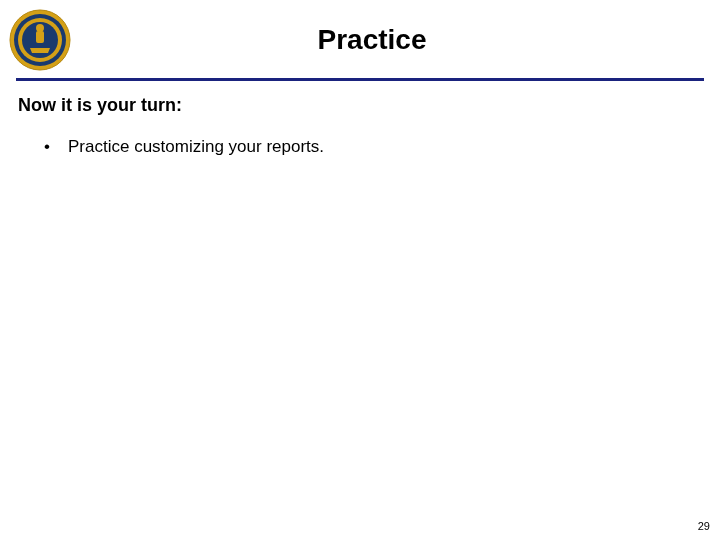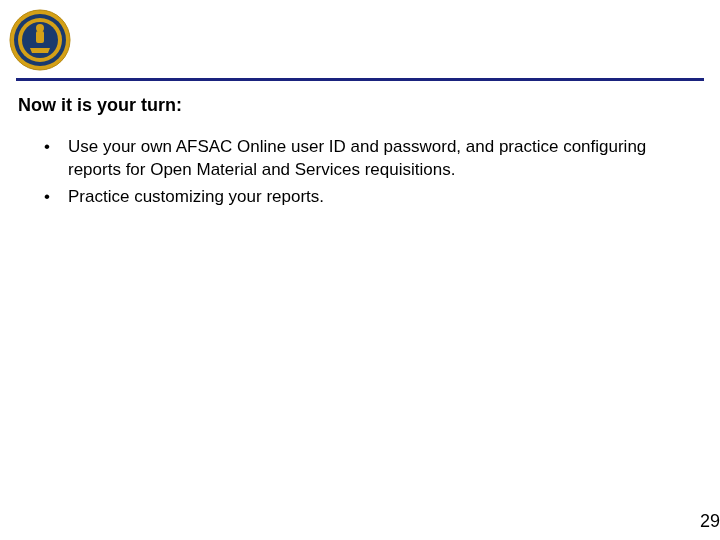--- a/index.html
+++ b/index.html
@@ -54,22 +54,22 @@
     }
     .bullet-item::before {
       content: "•";
       position: absolute;
       left: -6px;
       top: 0;
     }
     .page-number {
       position: absolute;
       bottom: 8px;
-      right: 0;
-      font-size: 18px;
+      right: 10px;
+      font-size: 11px;
       color: #000;
     }
   </style>
 </head>
 <body>
 
 <div class="header">
   <span class="seal">
     <svg viewBox="0 0 64 64" width="64" height="64">
       <circle cx="32" cy="32" r="30" fill="#d4a017" stroke="#b5870f" stroke-width="1"></circle>
@@ -82,24 +82,24 @@
         <path d="M22 40 L42 40 L40 45 L24 45 Z"></path>
       </g>
       <g stroke="#d4a017" stroke-width="0.8">
         <line x1="32" y1="6" x2="32" y2="3"></line>
         <line x1="32" y1="58" x2="32" y2="61"></line>
         <line x1="6" y1="32" x2="3" y2="32"></line>
         <line x1="58" y1="32" x2="61" y2="32"></line>
       </g>
     </svg>
   </span>
+  <h1 class="title">Practice</h1>
 </div>
 
 <div class="divider"></div>
 
 <div class="subheading">Now it is your turn:</div>
 
 <div class="bullets">
-  <div class="bullet-item">Use your own AFSAC Online user ID and password, and practice configuring reports for Open Material and Services requisitions.</div>
   <div class="bullet-item">Practice customizing your reports.</div>
 </div>
 
 <div class="page-number">29</div>
 
 </body></html>

